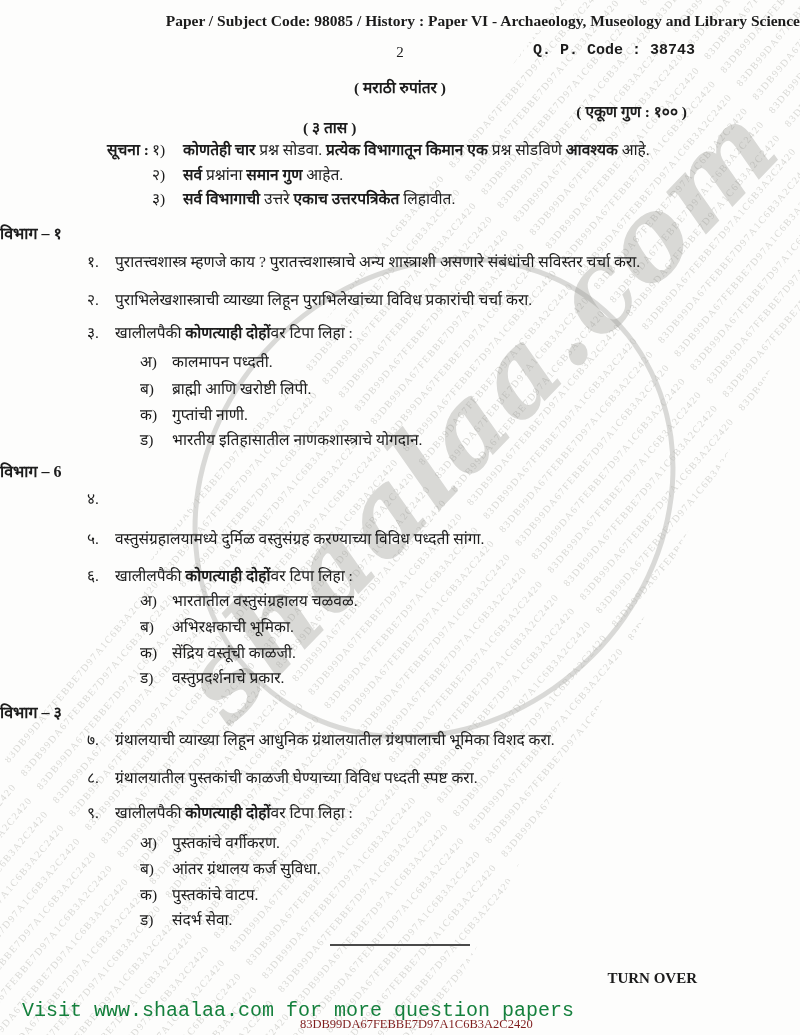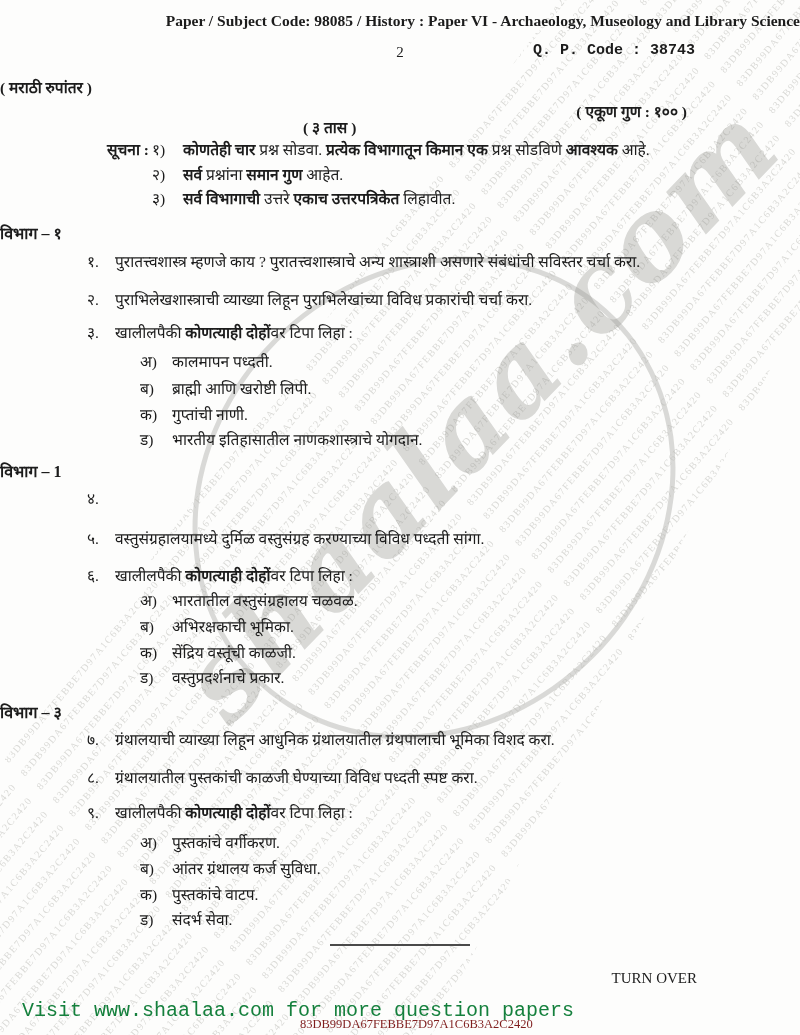--- a/index.html
+++ b/index.html
@@ -31,38 +31,38 @@
     transform:rotate(-46deg);
     font-family:"DejaVu Serif",serif;font-style:italic;font-weight:bold;
     font-size:112px;letter-spacing:2px;
     color:rgba(148,148,143,.35);pointer-events:none;white-space:nowrap;
   }
   
   .hdr-title{position:absolute;top:12px;left:0;width:100%;text-align:right;
     font-weight:bold;font-size:15.5px;}
   .page-num{position:absolute;top:44px;left:0;width:100%;text-align:center;font-size:15px;}
   .qp-code{position:absolute;top:42px;right:105px;font-weight:bold;font-size:15px;font-family:Liberation Mono, monospace;}
-  .trans-note{position:absolute;top:76px;left:0;width:100%;
+  .trans-note{position:absolute;top:76px;left:0;width:100%;text-align:center;
     font-weight:bold;font-size:15.5px;}
   .duration{position:absolute;top:116px;left:303px;font-weight:bold;font-size:15.5px;}
   .marks{position:absolute;top:100px;right:113px;font-weight:bold;font-size:15.5px;}
   
   .inst-label{position:absolute;left:107px;font-weight:bold;font-size:15.5px;}
   .inst{position:absolute;left:152px;width:600px;display:flex;font-size:15.5px;}
   .inst .inum{flex:none;width:31px;}
   .sec-title{position:absolute;left:0;width:100%;
     font-weight:bold;font-size:16px;}
   .q{position:absolute;left:87px;width:665px;display:flex;font-size:15.5px;}
   .q .qnum{flex:none;width:28px;}
   .sub{position:absolute;left:140px;width:560px;display:flex;font-size:15.5px;}
   .sub .slabel{flex:none;width:32px;}
   .b{font-weight:bold;}
   
   .rule{position:absolute;top:944px;left:330px;width:140px;border-top:2px solid #4a4a4a;}
-  .turn-over{position:absolute;top:970px;right:103px;font-weight:normal;font-size:15px;}
+  .turn-over{position:absolute;top:970px;right:103px;font-weight:bold;font-size:15px;}
   .visit{position:absolute;top:999px;left:22px;
     font-family:Liberation Mono, monospace;
     font-size:20px;color:#15803d;text-decoration:none;}
   .doc-code{position:absolute;top:1017px;left:300px;font-size:12.5px;color:#7f1d1d;}
 </style>
 </head>
 <body>
 
 <div class="page">
 
@@ -116,21 +116,21 @@
   </div>
   <div class="sub" style="top:403px">
     <span class="slabel">क)</span>
     <span>गुप्तांची नाणी.</span>
   </div>
   <div class="sub" style="top:428px">
     <span class="slabel">ड)</span>
     <span>भारतीय इतिहासातील नाणकशास्त्राचे योगदान.</span>
   </div>
 
-  <div class="sec-title" style="top:460px">विभाग – 1</div>
+  <div class="sec-title" style="top:460px">विभाग – 6</div>
   <div class="q" style="top:487px">
     <span class="qnum">४.</span>
   </div>
   <div class="q" style="top:527px">
     <span class="qnum">५.</span>
     <span>वस्तुसंग्रहालयामध्ये दुर्मिळ वस्तुसंग्रह करण्याच्या विविध पध्दती सांगा.</span>
   </div>
   <div class="q" style="top:564px">
     <span class="qnum">६.</span>
     <span><span>खालीलपैकी </span><span class="b">कोणत्याही दोहों</span><span>वर टिपा लिहा :</span></span>

